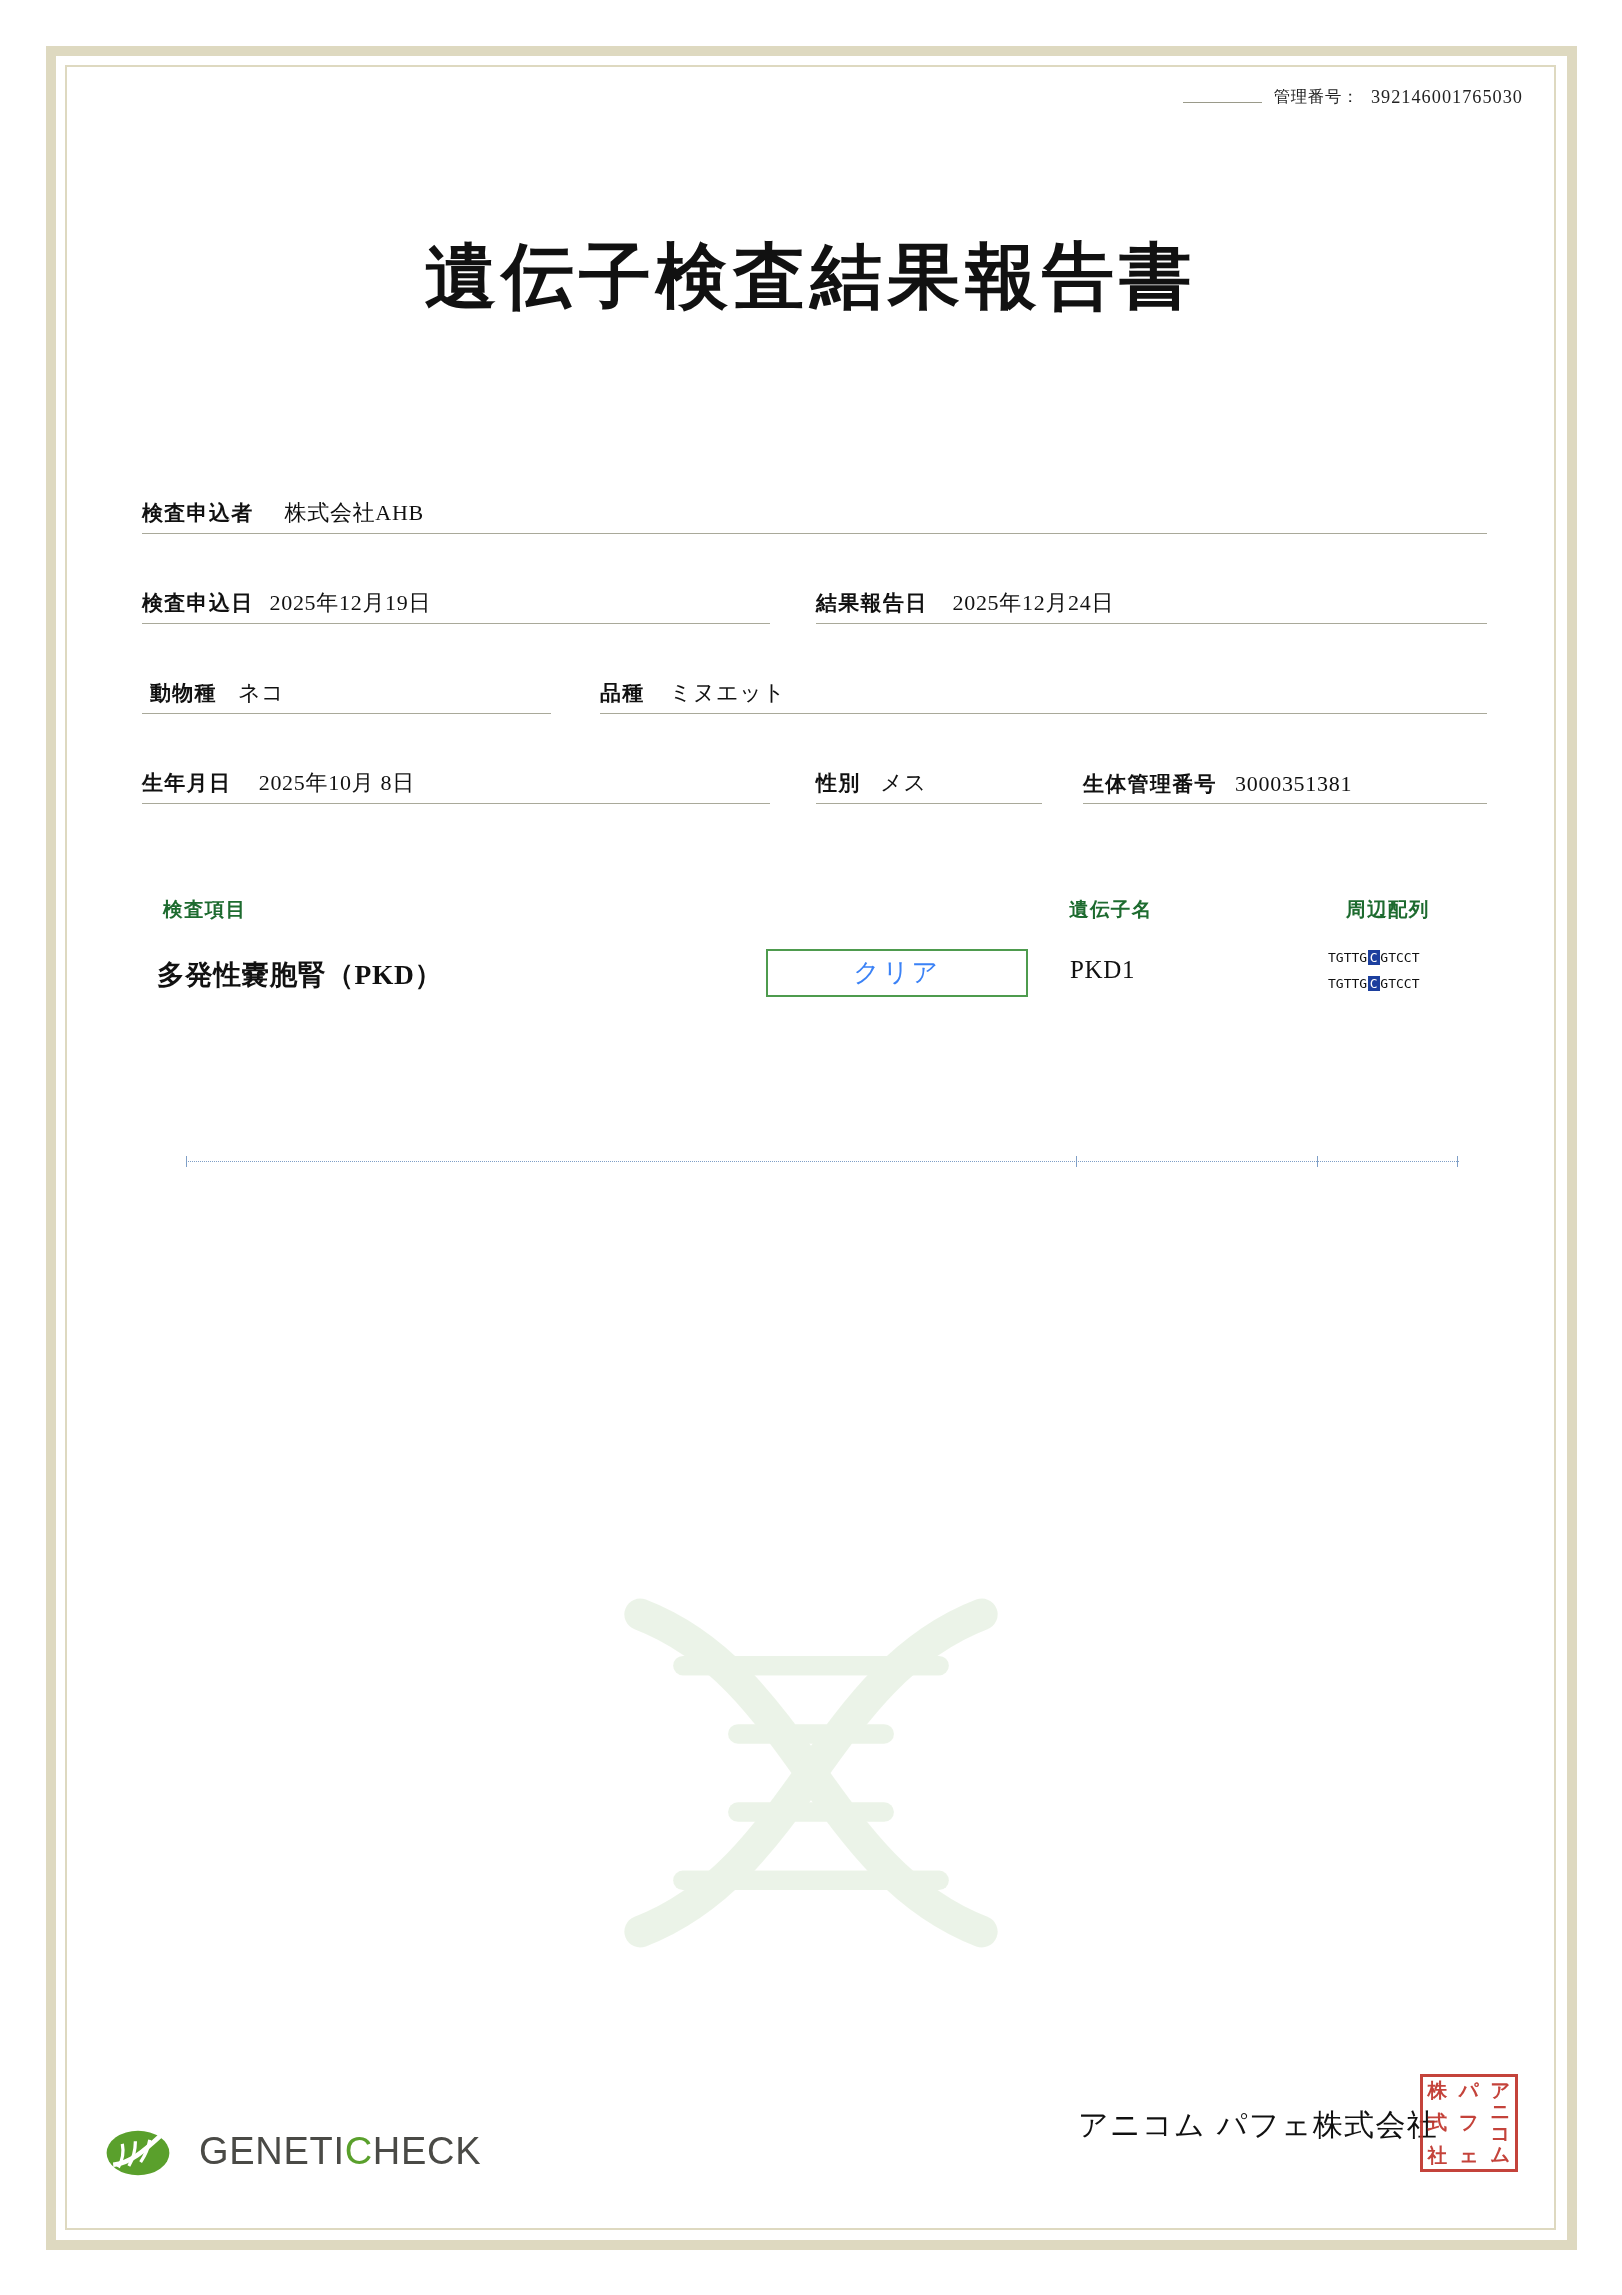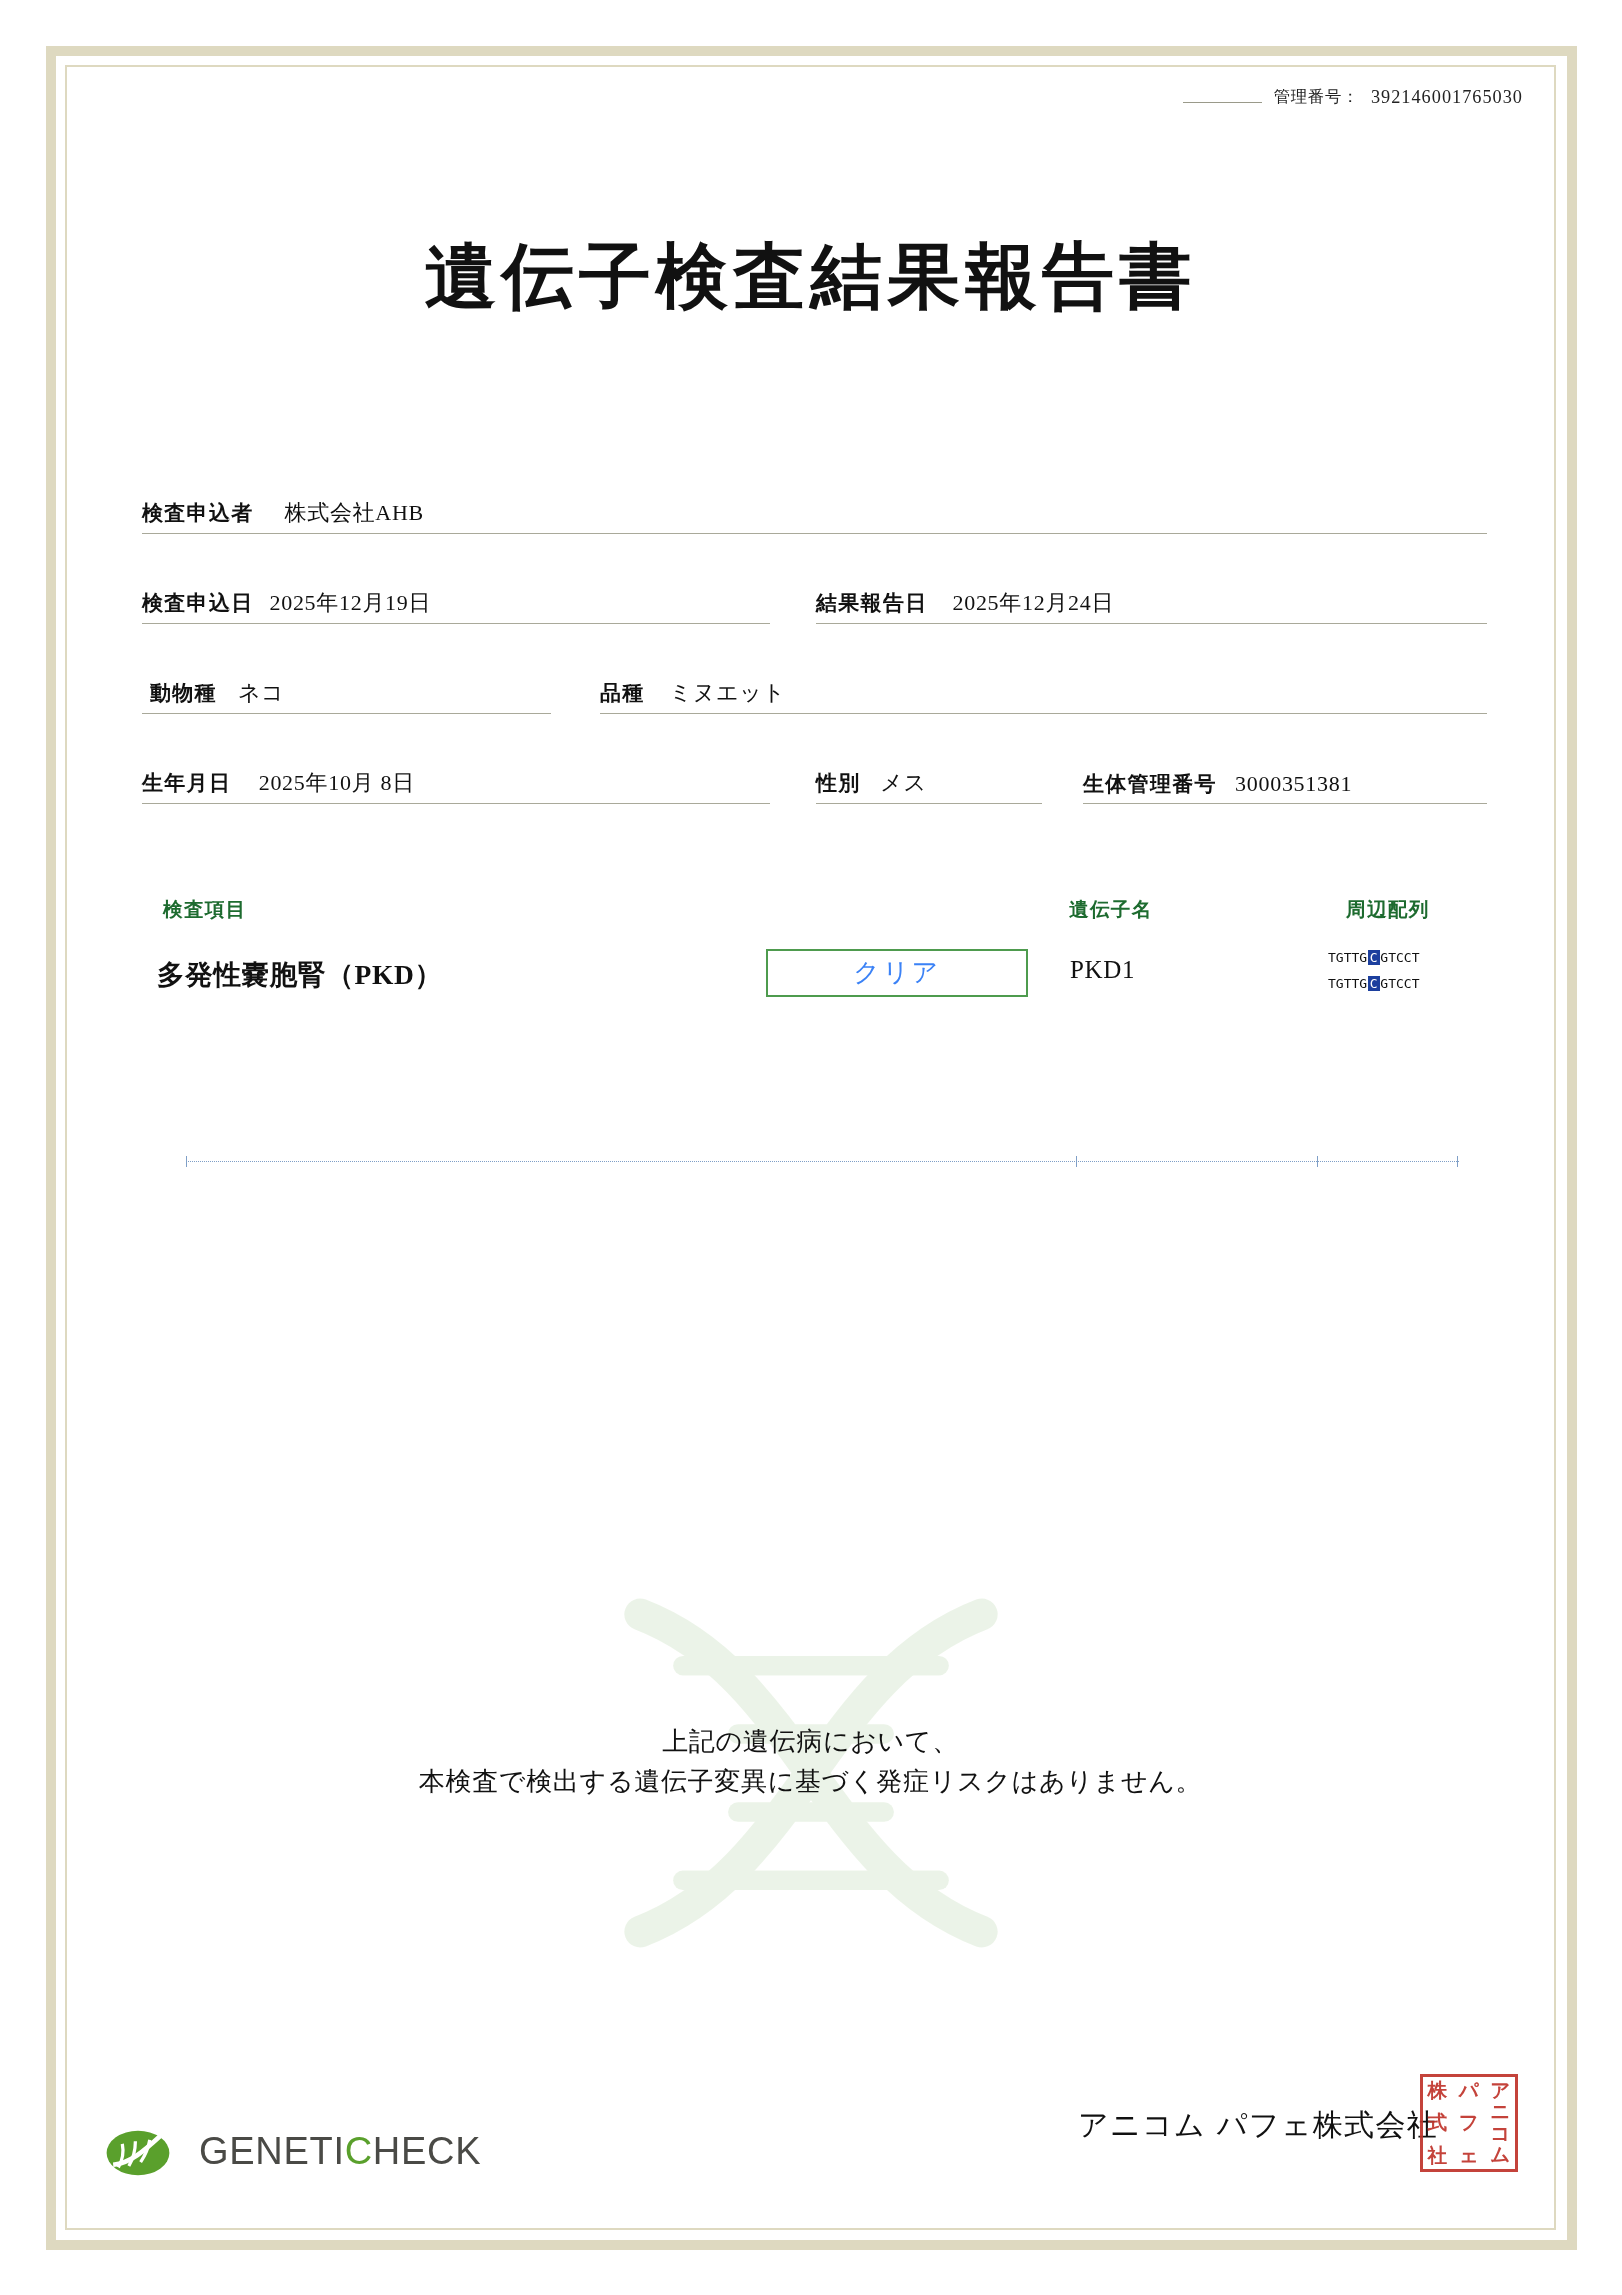--- a/index.html
+++ b/index.html
@@ -441,24 +441,20 @@
       <path d="M340 20 C 210 70, 190 230, 60 280"></path>
     </g>
     <g stroke="#cfe3c6" stroke-width="16" stroke-linecap="round">
       <line x1="95" y1="62" x2="305" y2="62"></line>
       <line x1="140" y1="118" x2="260" y2="118"></line>
       <line x1="140" y1="182" x2="260" y2="182"></line>
       <line x1="95" y1="238" x2="305" y2="238"></line>
     </g>
   </svg>
 
-  <div class="summary">
-    <div class="summary-line">上記の遺伝病において、</div>
-    <div class="summary-line">本検査で検出する遺伝子変異に基づく発症リスクはありません。</div>
-  </div>
 
   <div class="footer-logo">
     <div class="logo-mark">
       <svg viewBox="0 0 104 82" width="68" height="54">
         <ellipse cx="52" cy="44" rx="48" ry="34" fill="#5aa02c"></ellipse>
         <path d="M14 62 C 40 60, 62 40, 86 18" stroke="#ffffff" stroke-width="7" fill="none"></path>
         <path d="M22 66 C 30 52, 30 40, 28 30" stroke="#ffffff" stroke-width="5" fill="none"></path>
         <path d="M38 64 C 46 50, 48 38, 48 26" stroke="#ffffff" stroke-width="5" fill="none"></path>
         <path d="M56 58 C 64 46, 68 36, 70 24" stroke="#ffffff" stroke-width="5" fill="none"></path>
       </svg>

